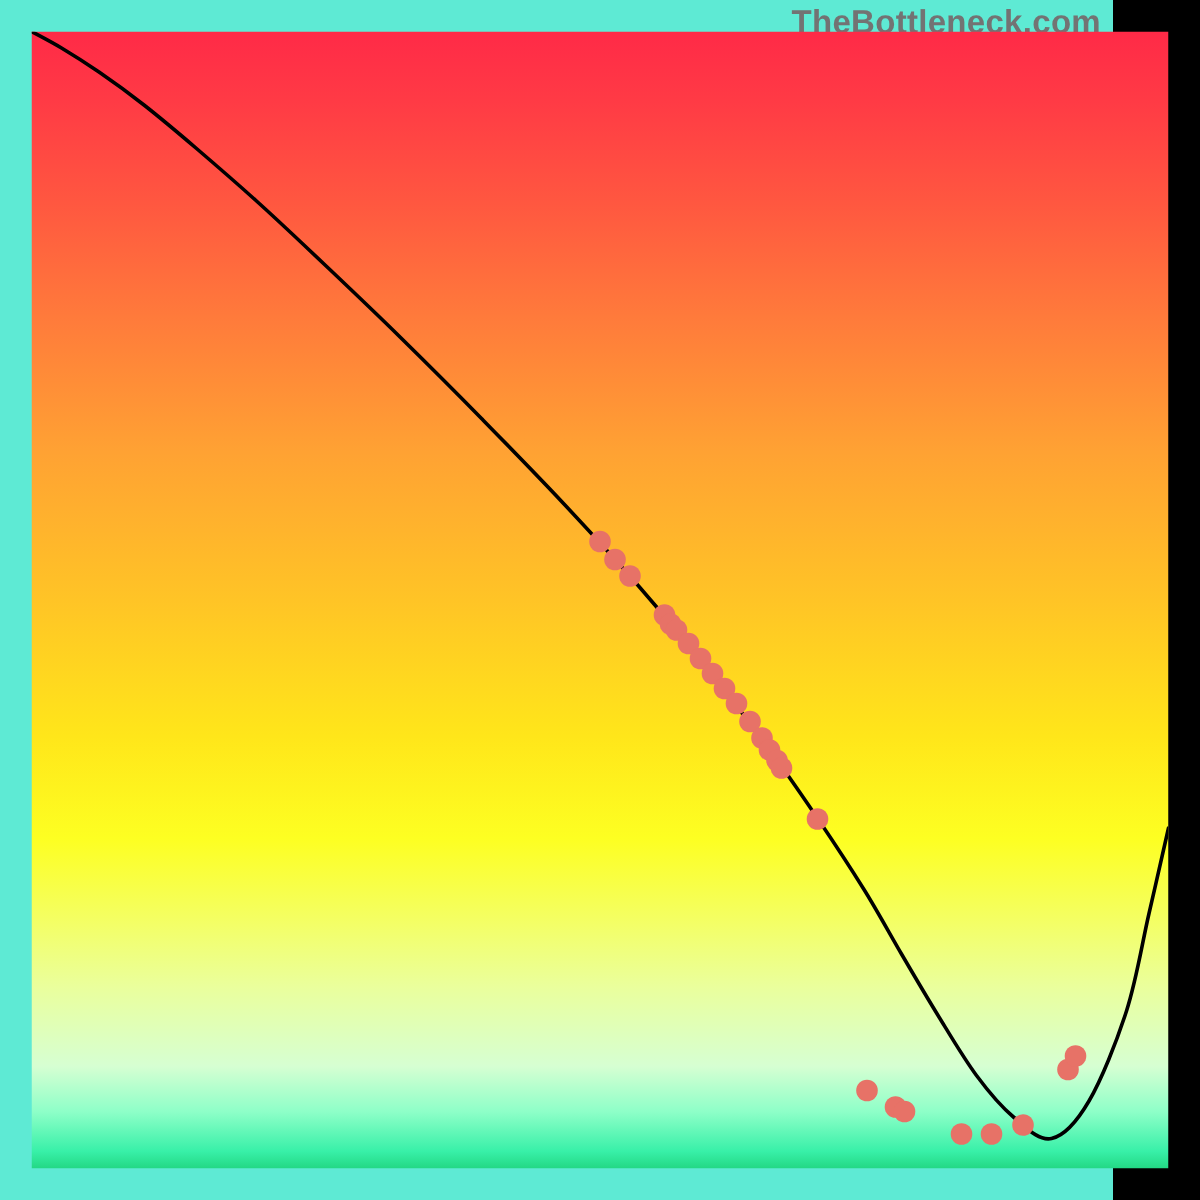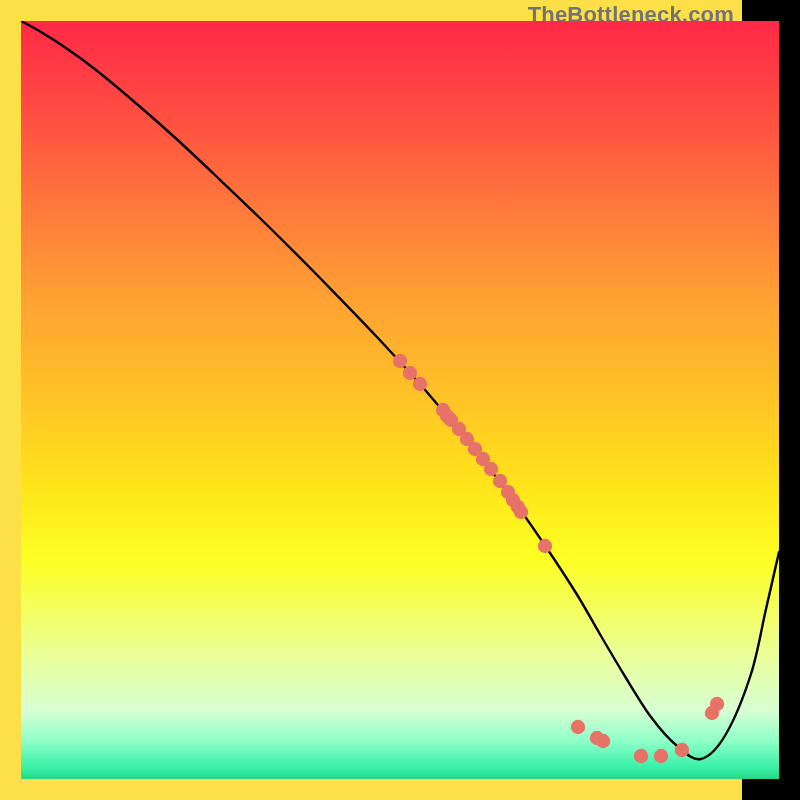--- a/index.html
+++ b/index.html
@@ -8,21 +8,21 @@
     width: 800px;
     height: 800px;
     background: #000000;
     overflow: hidden;
     font-family: Arial, Helvetica, sans-serif;
   }
   .outer {
     position: relative;
     width: 742px;
     height: 800px;
-    background: #fde047;
+    background: #5eead4;
   }
   .plot {
     position: absolute;
     left: 21px;
     top: 21px;
     width: 758px;
     height: 758px;
     overflow: hidden;
   }
   .gradient {

